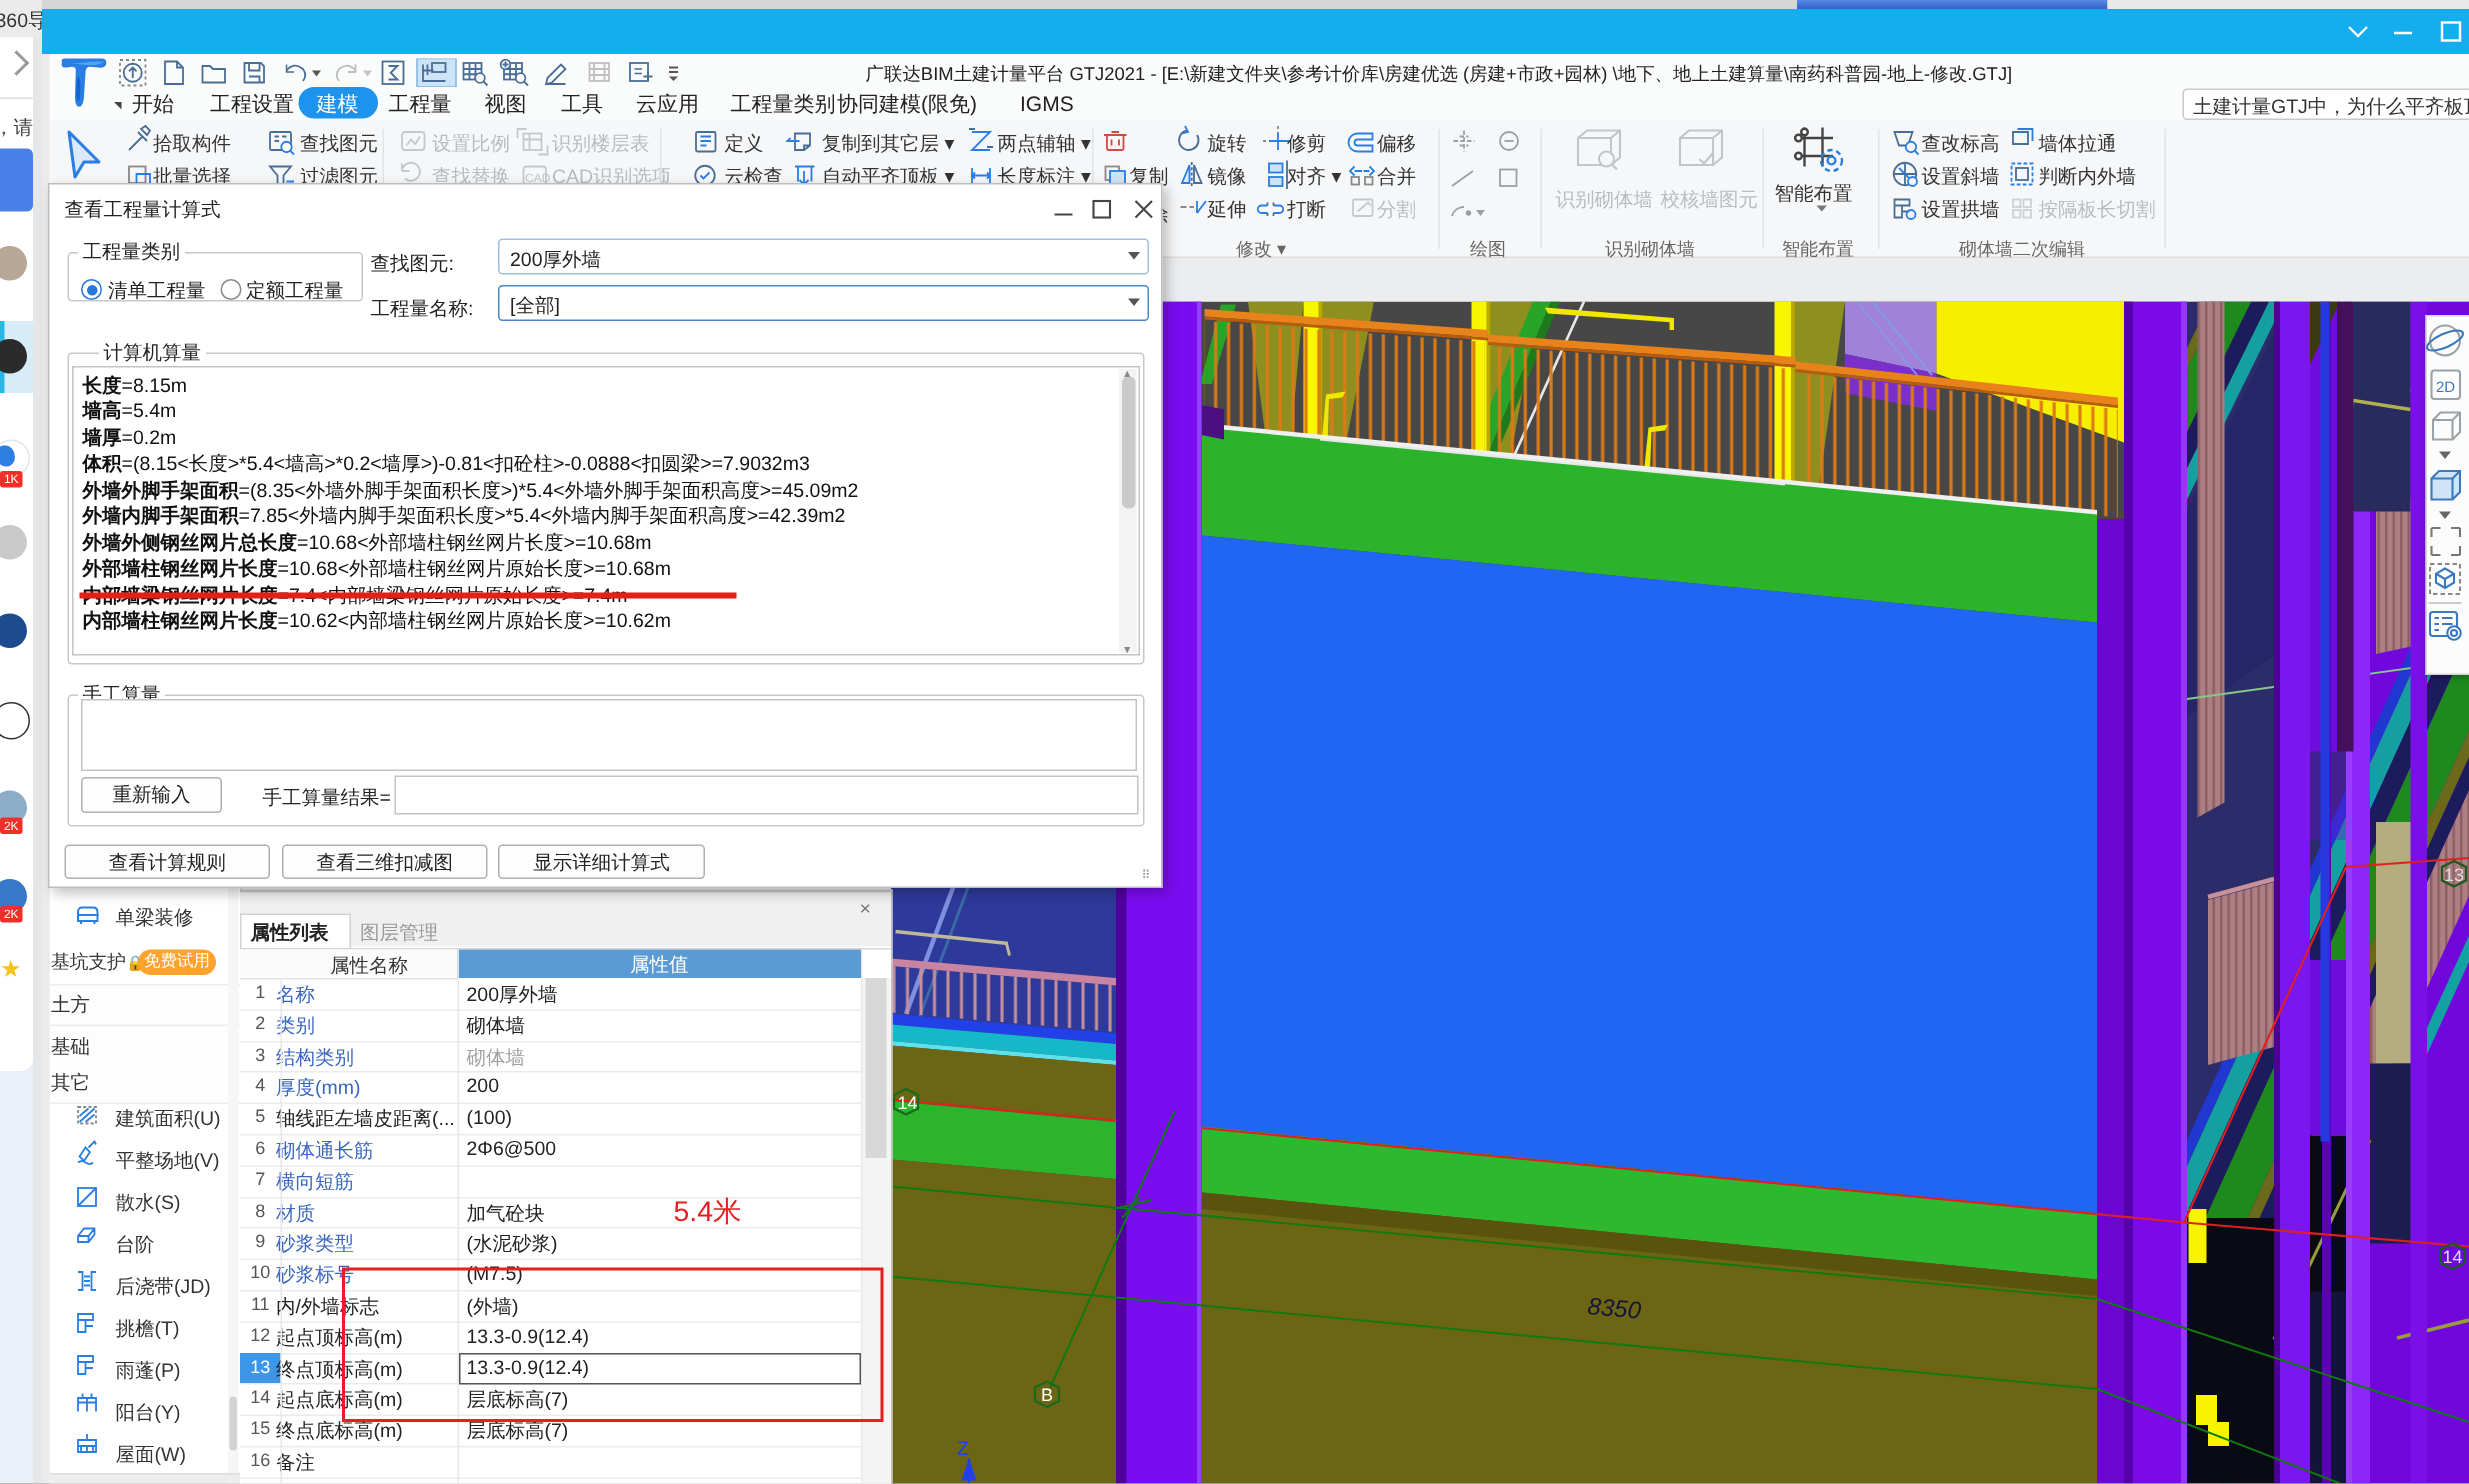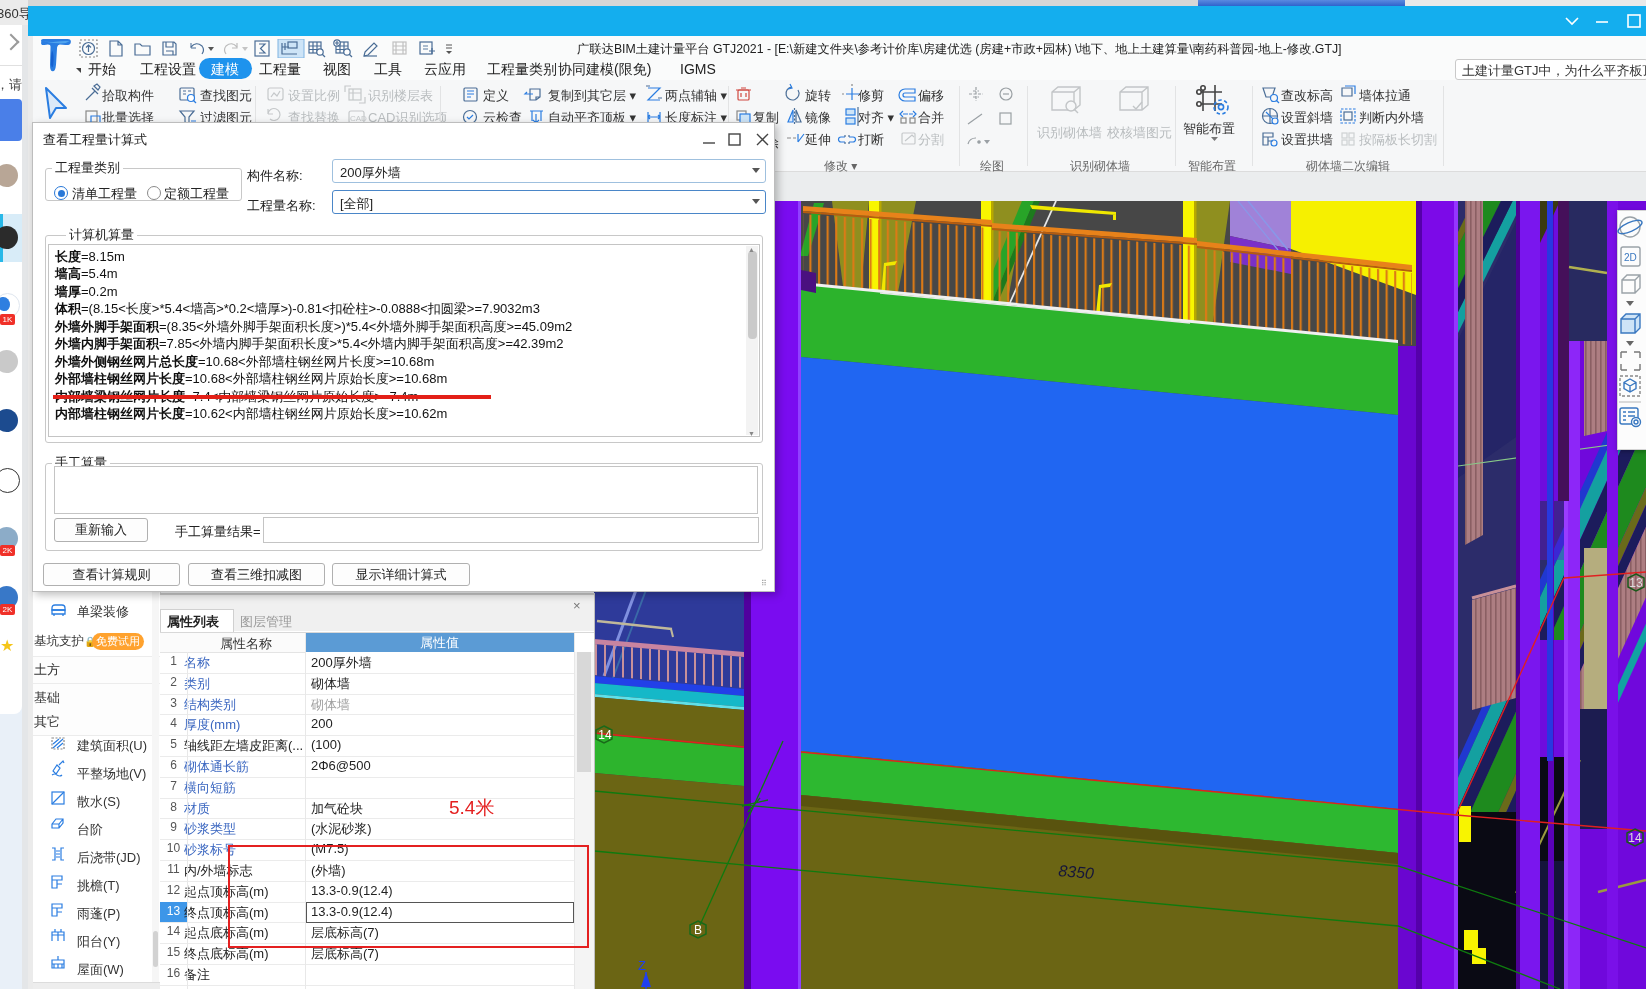--- a/index.html
+++ b/index.html
@@ -727,21 +727,21 @@
 
   <fieldset class="abs" style="left:12px;top:36px;width:195px;height:40px;border:1px solid #c8c8c8;border-radius:3px;margin:0;padding:0;">
     <legend style="font-size:13px;color:#222;margin-left:6px;padding:0 3px;">工程量类别</legend>
   </fieldset>
   <div class="abs" style="left:21px;top:63px;width:12px;height:12px;border:1px solid #2878d8;border-radius:50%;"></div>
   <div class="abs" style="left:24.5px;top:66.5px;width:7px;height:7px;background:#2878d8;border-radius:50%;"></div>
   <div class="abs txt" style="left:39px;top:62px;">清单工程量</div>
   <div class="abs" style="left:114px;top:63px;width:12px;height:12px;border:1px solid #8a8a8a;border-radius:50%;"></div>
   <div class="abs txt" style="left:131px;top:62px;">定额工程量</div>
 
-  <div class="abs txt" style="left:214px;top:44px;">构件名称:</div>
+  <div class="abs txt" style="left:214px;top:44px;">查找图元:</div>
   <div class="abs" style="left:299px;top:36px;width:432px;height:22px;border:1px solid #9fc0de;border-radius:3px;background:#fff;"></div>
   <div class="abs txt" style="left:307px;top:41px;">200厚外墙</div>
   <div class="abs" style="left:719px;top:45px;width:0;height:0;border-left:4px solid transparent;border-right:4px solid transparent;border-top:5px solid #555;"></div>
   <div class="abs txt" style="left:214px;top:74px;">工程量名称:</div>
   <div class="abs" style="left:299px;top:67px;width:432px;height:22px;border:1px solid #4a86c8;border-radius:3px;background:#fff;"></div>
   <div class="abs txt" style="left:307px;top:72px;">[全部]</div>
   <div class="abs" style="left:719px;top:76px;width:0;height:0;border-left:4px solid transparent;border-right:4px solid transparent;border-top:5px solid #555;"></div>
 
   <fieldset class="abs" style="left:12px;top:103px;width:716px;height:215px;border:1px solid #c8c8c8;border-radius:3px;margin:0;padding:0;">
     <legend style="font-size:13px;color:#222;margin-left:20px;padding:0 3px;">计算机算量</legend>

